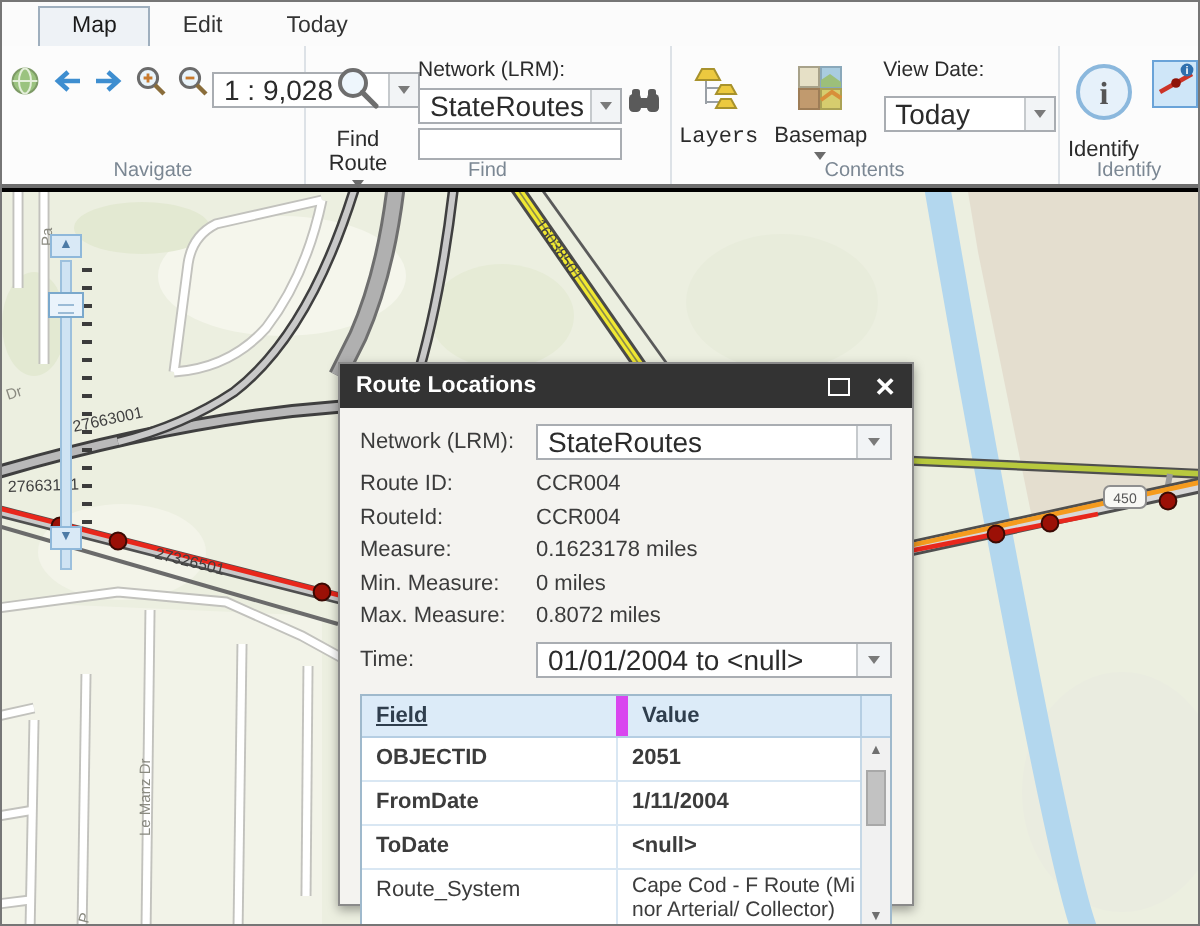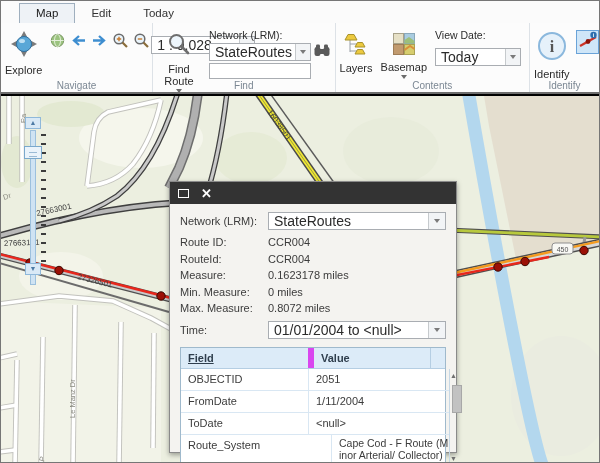--- a/index.html
+++ b/index.html
@@ -72,24 +72,24 @@
   .frow.time-row { height:20px; margin-top:3px; margin-bottom:7px; }
 
   .rl-table { border:1px solid #9fb9cc; background:#fff; }
   .rl-head { display:flex; height:21px; background:#dcebf8; border-bottom:1px solid #b5cee3; align-items:center; font-size:11px; color:#2f3e4d; font-weight:bold; }
   .rl-head .hf { width:127px; padding-left:7px;text-decoration:underline; }
   .rl-head .hv { flex:1; padding-left:7px; border-left:6px solid #d946ef; height:100%; display:flex; align-items:center; }
   .rl-head .hs { width:15px; height:100%; border-left:1px solid #b5cee3; }
   .rl-bodywrap { display:flex; }
   .rl-rows { flex:1; }
   .rl-row { display:flex; border-bottom:1px solid #d9e7f3; font-size:11px; color:#3c3c3c; }
-  .rl-row:last-child { border-bottom:none;gap:23px; }
+  .rl-row:last-child { border-bottom:none; }
   .rl-row .cf { width:127px; padding:4px 0 0 7px; }
   .rl-row .cv { flex:1; padding:4px 0 0 7px; border-left:1px solid #d9e7f3; }
-  .rl-row.h22 { height:22px; }
+  .rl-row.h22 { height:22px;font-weight:bold; }
   .rl-row.tall { height:30px; }
   .rl-row.tall .cv { font-size:10.5px; line-height:12.5px; padding-top:2px; word-break:break-all; width:118px; overflow:hidden; }
   .rl-scroll { width:15px; background:#f1f1f1; border-left:1px solid #c6d8e6; position:relative; }
   .sc-arrow { position:absolute; left:0; width:100%; height:13px; text-align:center; font-size:7px; color:#6f6f6f; line-height:13px; }
   .sc-up { top:0; }
   .sc-dn { bottom:0; }
   .sc-thumb { position:absolute; left:2px; top:16px; width:10px; height:28px; background:#c2c2c2; border:1px solid #a8a8a8; }
 </style>
 </head>
 <body>
@@ -98,33 +98,20 @@
 
   <div class="ribbon">
     <div class="tabstrip">
       <div class="tab active">Map</div>
       <div class="tab">Edit</div>
       <div class="tab">Today</div>
     </div>
     <div class="ribbon-body">
 
       <div class="rgroup g-nav">
-        <div class="bigbtn" style="padding-top:4px;">
-          <span>
-            <svg width="28" height="28" viewBox="0 0 28 28">
-              <polygon points="14,1 10.5,7.5 17.5,7.5" fill="#7a7a7a"></polygon>
-              <polygon points="14,27 10.5,20.5 17.5,20.5" fill="#7a7a7a"></polygon>
-              <polygon points="1,14 7.5,10.5 7.5,17.5" fill="#7a7a7a"></polygon>
-              <polygon points="27,14 20.5,10.5 20.5,17.5" fill="#7a7a7a"></polygon>
-              <circle cx="14" cy="14" r="7.5" fill="#59a7d7" stroke="#2f6f9e"></circle>
-              <ellipse cx="12" cy="11" rx="3" ry="2" fill="#cfe9f8" opacity="0.85"></ellipse>
-            </svg>
-          </span>
-          <span class="blabel">Explore</span>
-        </div>
         <div class="nav-right">
           <div class="iconrow">
             <span class="smallicon">
               <svg width="15" height="15">
                   <circle cx="7.5" cy="7.5" r="6.2" fill="#9bc37f" stroke="#7d9a66"></circle>
                   <ellipse cx="7.5" cy="7.5" rx="3" ry="6.2" fill="none" stroke="#e4efda" stroke-width="1"></ellipse>
                   <line x1="1.3" y1="7.5" x2="13.7" y2="7.5" stroke="#e4efda" stroke-width="1"></line>
                 </svg>
             </span>
             <span class="smallicon">
@@ -190,21 +177,21 @@
                   <rect x="10" y="1.5" width="4" height="4" rx="1.4" fill="#5a5a5a"></rect>
                 </svg>
             </span>
           </div>
           <input class="route-input" type="text" value="" style="">
         </div>
         <div class="rgroup-label">Find</div>
       </div>
 
       <div class="rgroup g-contents">
-        <div class="bigbtn" style="padding-top:6px;">
+        <div class="bigbtn" style="padding-top:6px;font-family:Liberation Mono, monospace;">
           <span>
             <svg width="26" height="24">
               <path d="M7,8 V20 M7,12 H14 M7,19 H14" stroke="#9aa0a6" fill="none"></path>
               <polygon points="2,8 5,2.5 11,2.5 14,8" fill="#ecc93f" stroke="#a8922c"></polygon>
               <polygon points="12,15 14.5,10.5 19.5,10.5 22,15" fill="#ecc93f" stroke="#a8922c"></polygon>
               <polygon points="12,22 14.5,17.5 19.5,17.5 22,22" fill="#ecc93f" stroke="#a8922c"></polygon>
             </svg>
           </span>
           <span class="blabel">Layers</span>
         </div>
@@ -396,20 +383,21 @@
       <div class="sl-track"></div>
       <div class="sl-ticks"></div>
       <div class="sl-btn sc-upbtn" style="top:0;">▲</div>
       <div class="sl-thumb"></div>
       <div class="sl-btn" style="top:146px;">▼</div>
     </div>
 
     
     <div class="dialog">
       <div class="dlg-title">
+        <span class="t">Route Locations</span>
         <span class="dlg-max"></span>
         <span class="dlg-close">✕</span>
       </div>
       <div class="dlg-body">
         <div class="frow combo-row">
           <span class="flabel">Network (LRM):</span>
           <div class="combo">
             <span class="cval">StateRoutes</span>
             <span class="cbtn"></span>
           </div>

